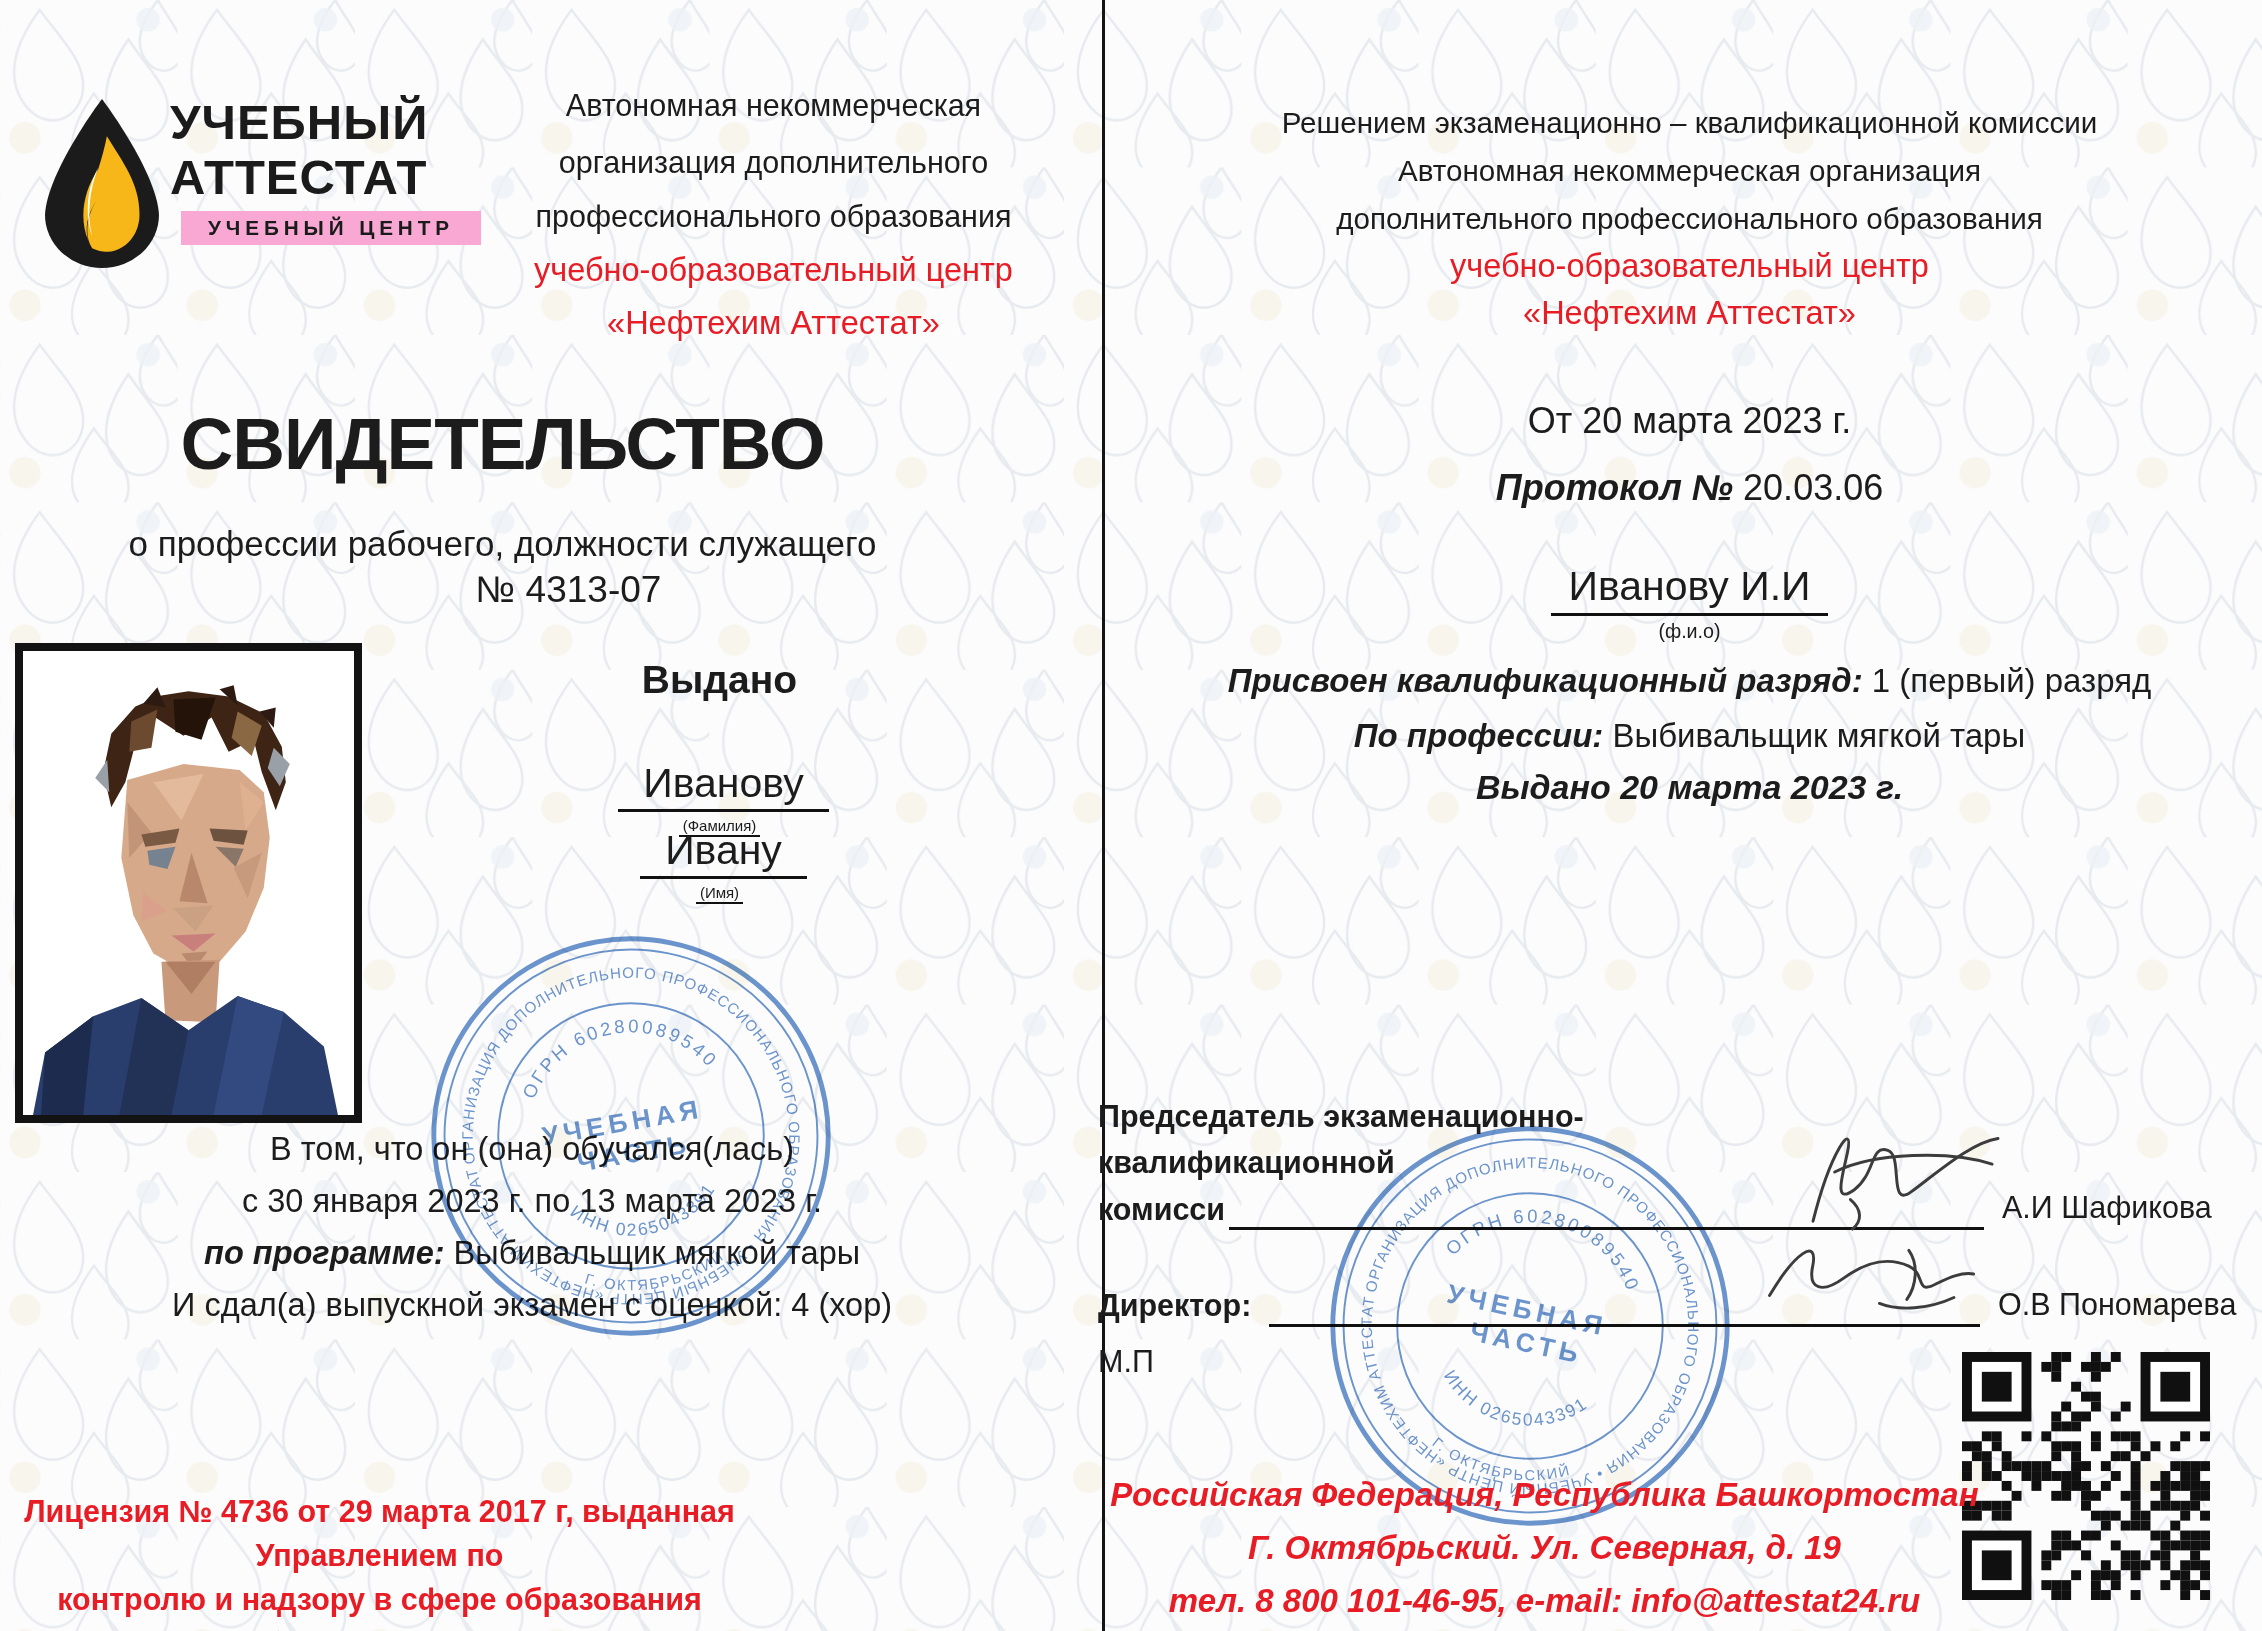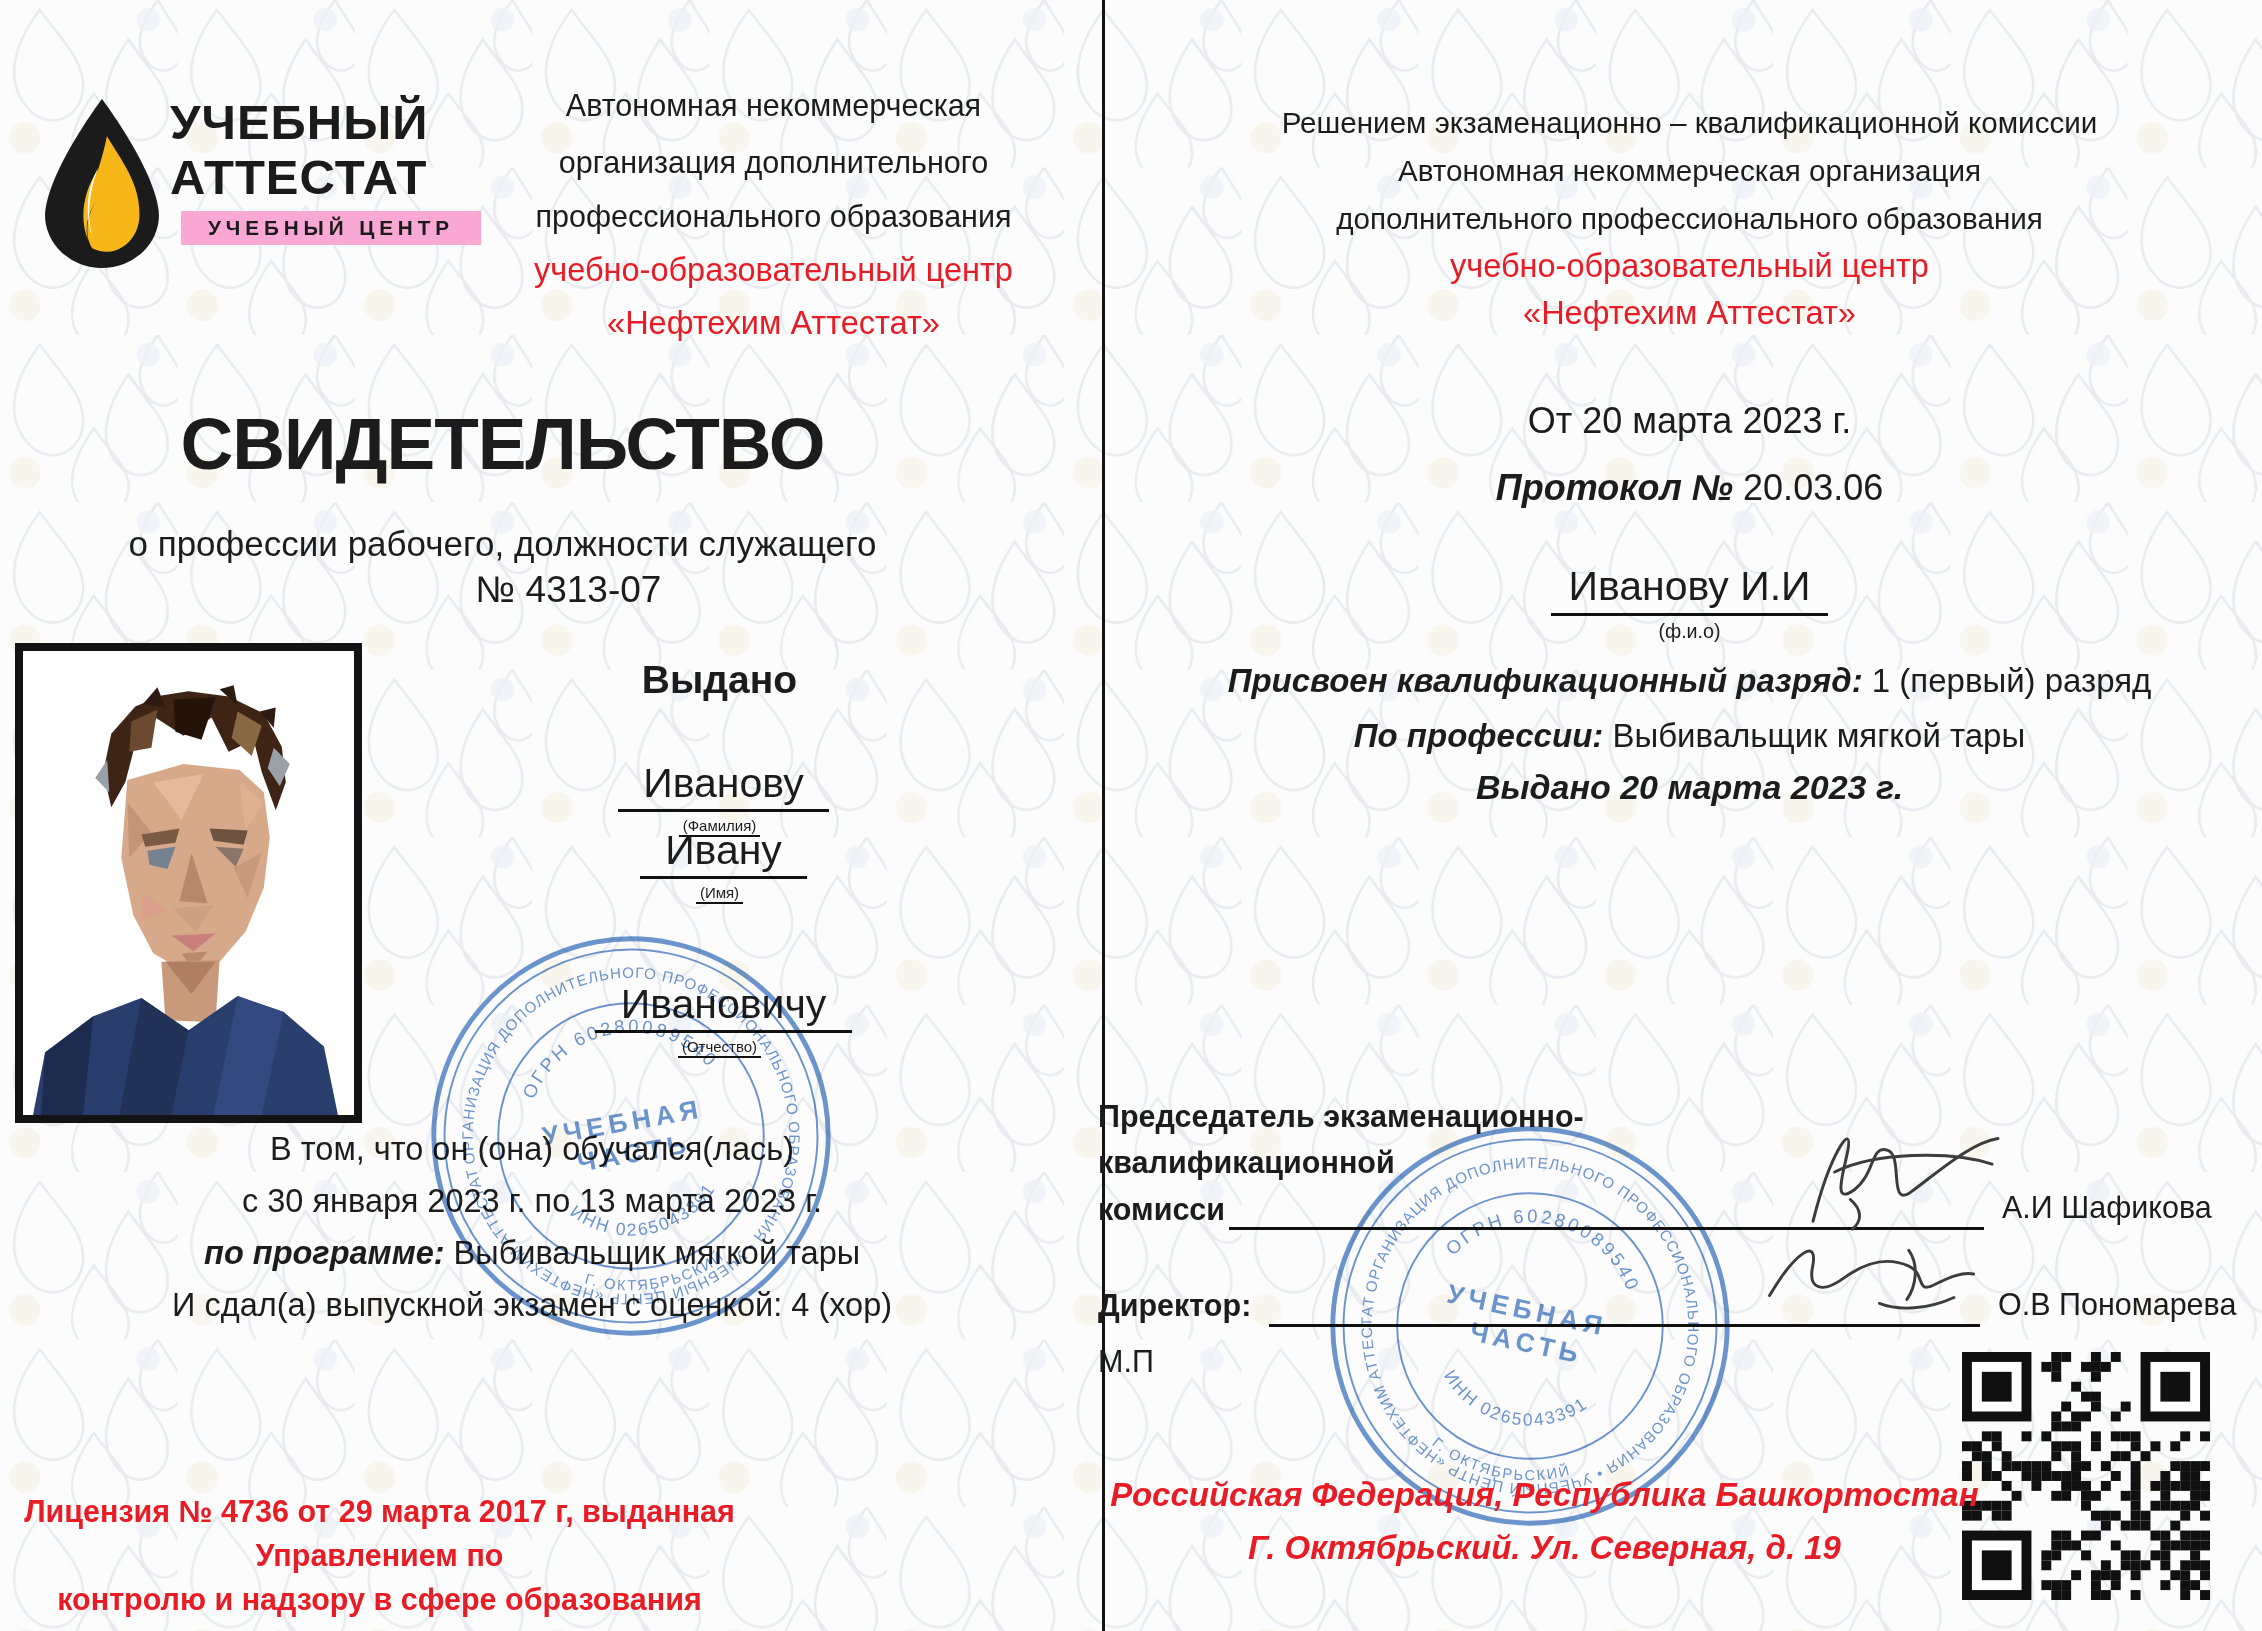--- a/index.html
+++ b/index.html
@@ -173,24 +173,20 @@
   <div class="abs ctr" style="left:424px;top:658px;width:591px;">
     <span class="issued-h">Выдано</span>
   </div>
   <div class="abs ctr" style="left:424px;top:760px;width:591px;">
     <span class="name-val">Иванову</span><br>
     <span class="name-lbl">(Фамилия)</span>
   </div>
   <div class="abs ctr" style="left:424px;top:827px;width:591px;">
     <span class="name-val">Ивану</span><br>
     <span class="name-lbl">(Имя)</span>
-  </div>
-  <div class="abs ctr" style="left:424px;top:981px;width:591px;">
-    <span class="name-val">Ивановичу</span><br>
-    <span class="name-lbl">(Отчество)</span>
   </div>
 
   <div class="abs ctr" style="left:24.6px;top:1123px;width:1015px;">
     <div class="bodyline">В том, что он (она) обучался(лась)</div>
     <div class="bodyline">с 30 января 2023 г. по 13 марта 2023 г.</div>
     <div class="bodyline"><span class="b">по программе:</span><span> Выбивальщик мягкой тары</span></div>
     <div class="bodyline">И сдал(а) выпускной экзамен с оценкой: 4 (хор)</div>
   </div>
 
   <div class="abs ctr red license" style="left:0;top:1489px;width:759px;">
@@ -457,16 +453,17 @@
       <rect x="190" y="10" width="50" height="50" fill="#fff"></rect>
       <rect x="200" y="20" width="30" height="30" fill="#101010"></rect>
       <rect x="0" y="180" width="70" height="70" fill="#101010"></rect>
       <rect x="10" y="190" width="50" height="50" fill="#fff"></rect>
       <rect x="20" y="200" width="30" height="30" fill="#101010"></rect>
     </svg>
 
   <div class="abs ctr red b" style="left:1015px;top:1468px;width:1059px;font-size:33px;line-height:53px;">
     <div>Российская Федерация, Республика Башкортостан</div>
     <div>Г. Октябрьский. Ул. Северная, д. 19</div>
+    <div>тел. 8 800 101-46-95, e-mail: info@attestat24.ru</div>
   </div>
 
 </div>
 
 
 </body></html>

